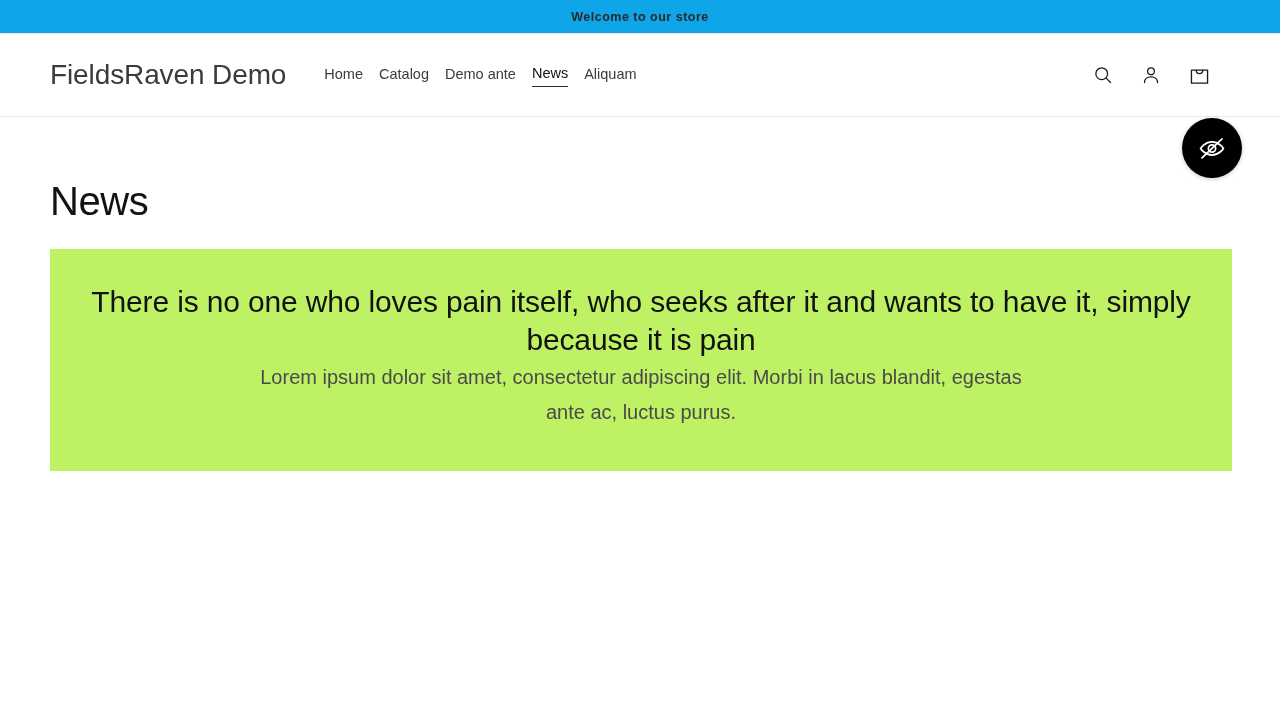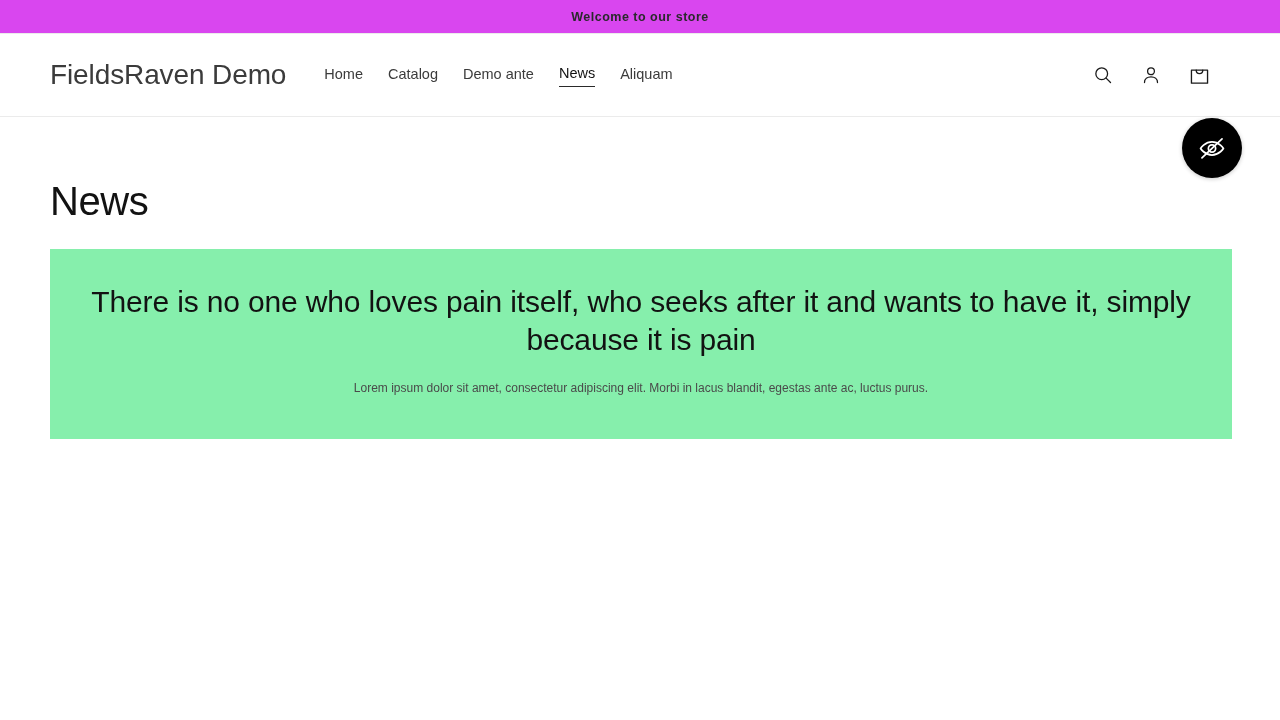--- a/index.html
+++ b/index.html
@@ -13,21 +13,21 @@
     overflow: hidden;
   }
 
   
   .announcement-bar {
     height: 34px;
     border-bottom: 1px solid #ebebeb;
     display: flex;
     align-items: center;
     justify-content: center;
-    background: #d946ef;
+    background: #0ea5e9;
   }
   .announcement-text {
     font-size: 12.5px;
     font-weight: 700;
     letter-spacing: 0.04em;
     color: #29292b;
   }
 
   
   .site-header {
@@ -44,21 +44,21 @@
     font-weight: 400;
     letter-spacing: -0.004em;
     color: #3b3b3b;
     white-space: nowrap;
     text-decoration: none;
   }
 
   .main-nav {
     display: flex;
     align-items: center;
-    gap: 25px;
+    gap: 16px;
     margin-left: 38px;
   }
   .nav-link {
     font-size: 14.5px;
     color: #3b3b3b;
     text-decoration: none;
     white-space: nowrap;
     padding-bottom: 2px;
     line-height: 1.4;
   }
@@ -113,21 +113,21 @@
     font-size: 40px;
     font-weight: 400;
     letter-spacing: -0.01em;
     color: #121212;
     margin-top: 62px;
     margin-bottom: 26px;
     line-height: 1.1;
   }
 
   .article-card {
-    background: #86efac;
+    background: #bef264;
     width: 1182px;
     padding: 34px 24px 40px;
     text-align: center;
   }
   .article-title {
     font-size: 30px;
     font-weight: 400;
     line-height: 1.28;
     color: #121212;
     letter-spacing: -0.005em;
@@ -136,22 +136,21 @@
   }
   .article-date {
     font-size: 10.5px;
     letter-spacing: 0.11em;
     font-weight: 600;
     color: #6f6f6f;
     margin-top: 12px;
     text-transform: uppercase;
   }
   .article-excerpt {
-    margin-top: 18px;
-    font-size: 12px;
+    font-size: 20px;
     line-height: 1.78;
     color: #4a4a4a;
     max-width: 790px;
     margin-left: auto;
     margin-right: auto;
   }
 </style>
 </head>
 <body>
 

